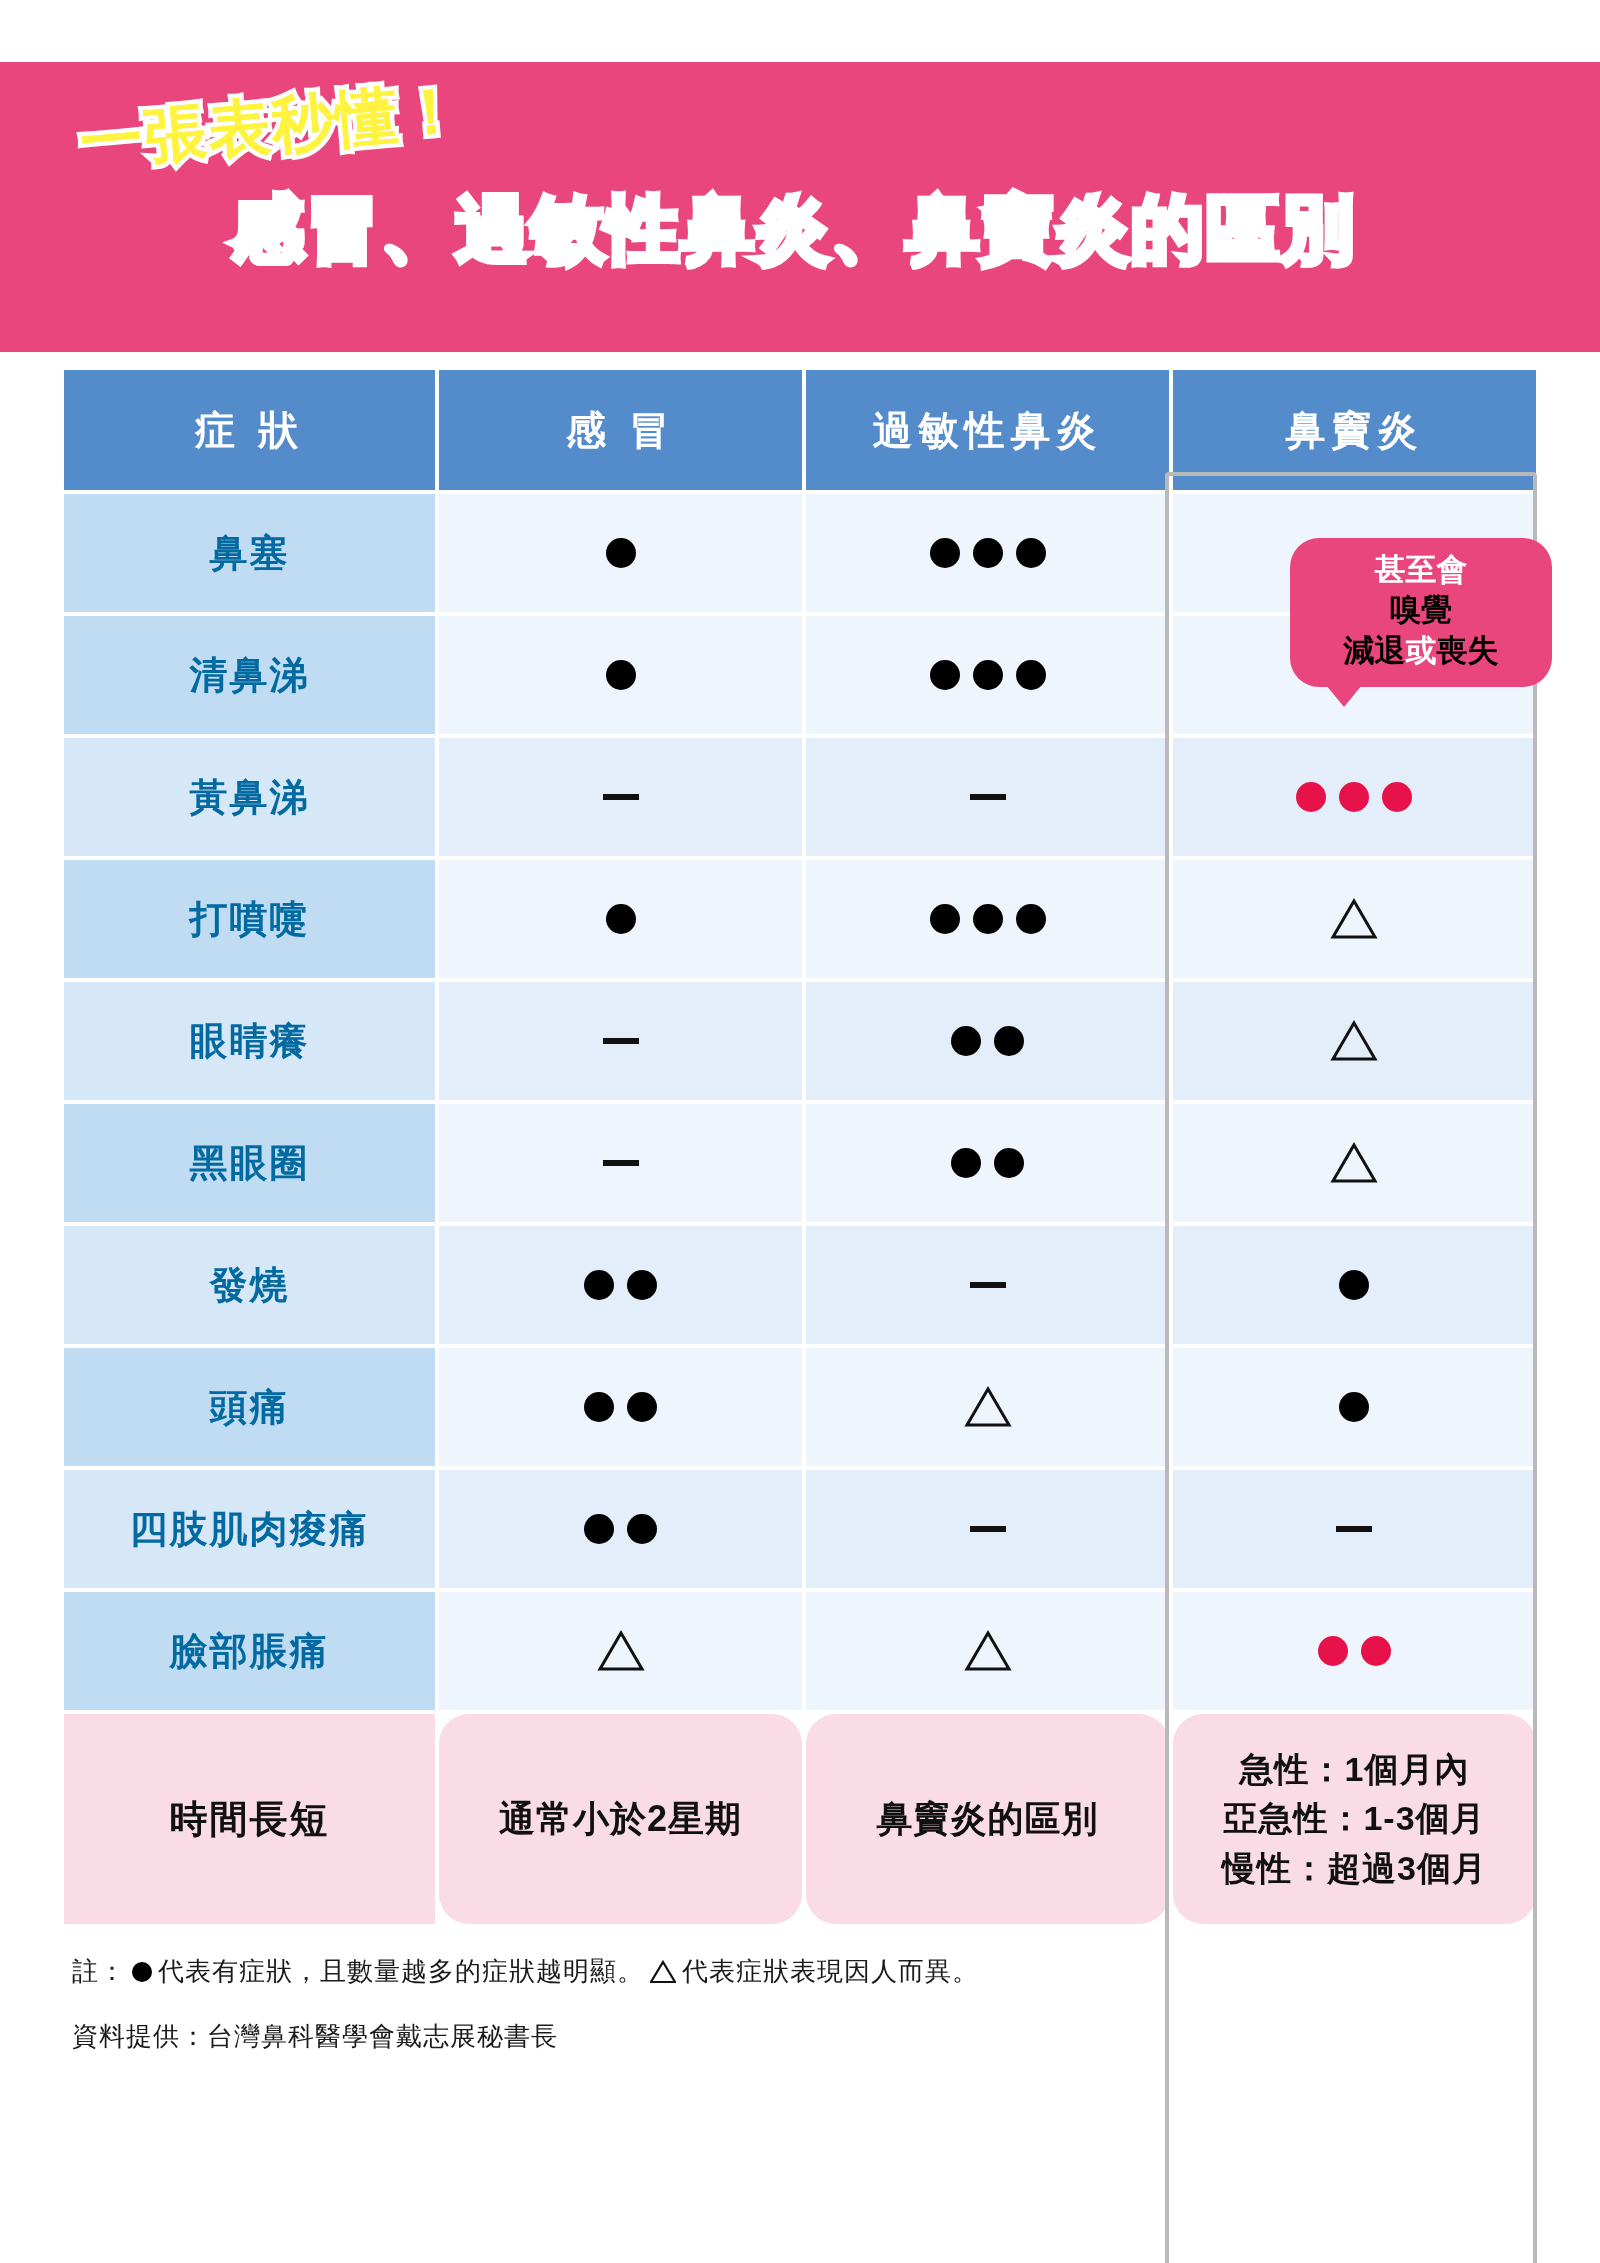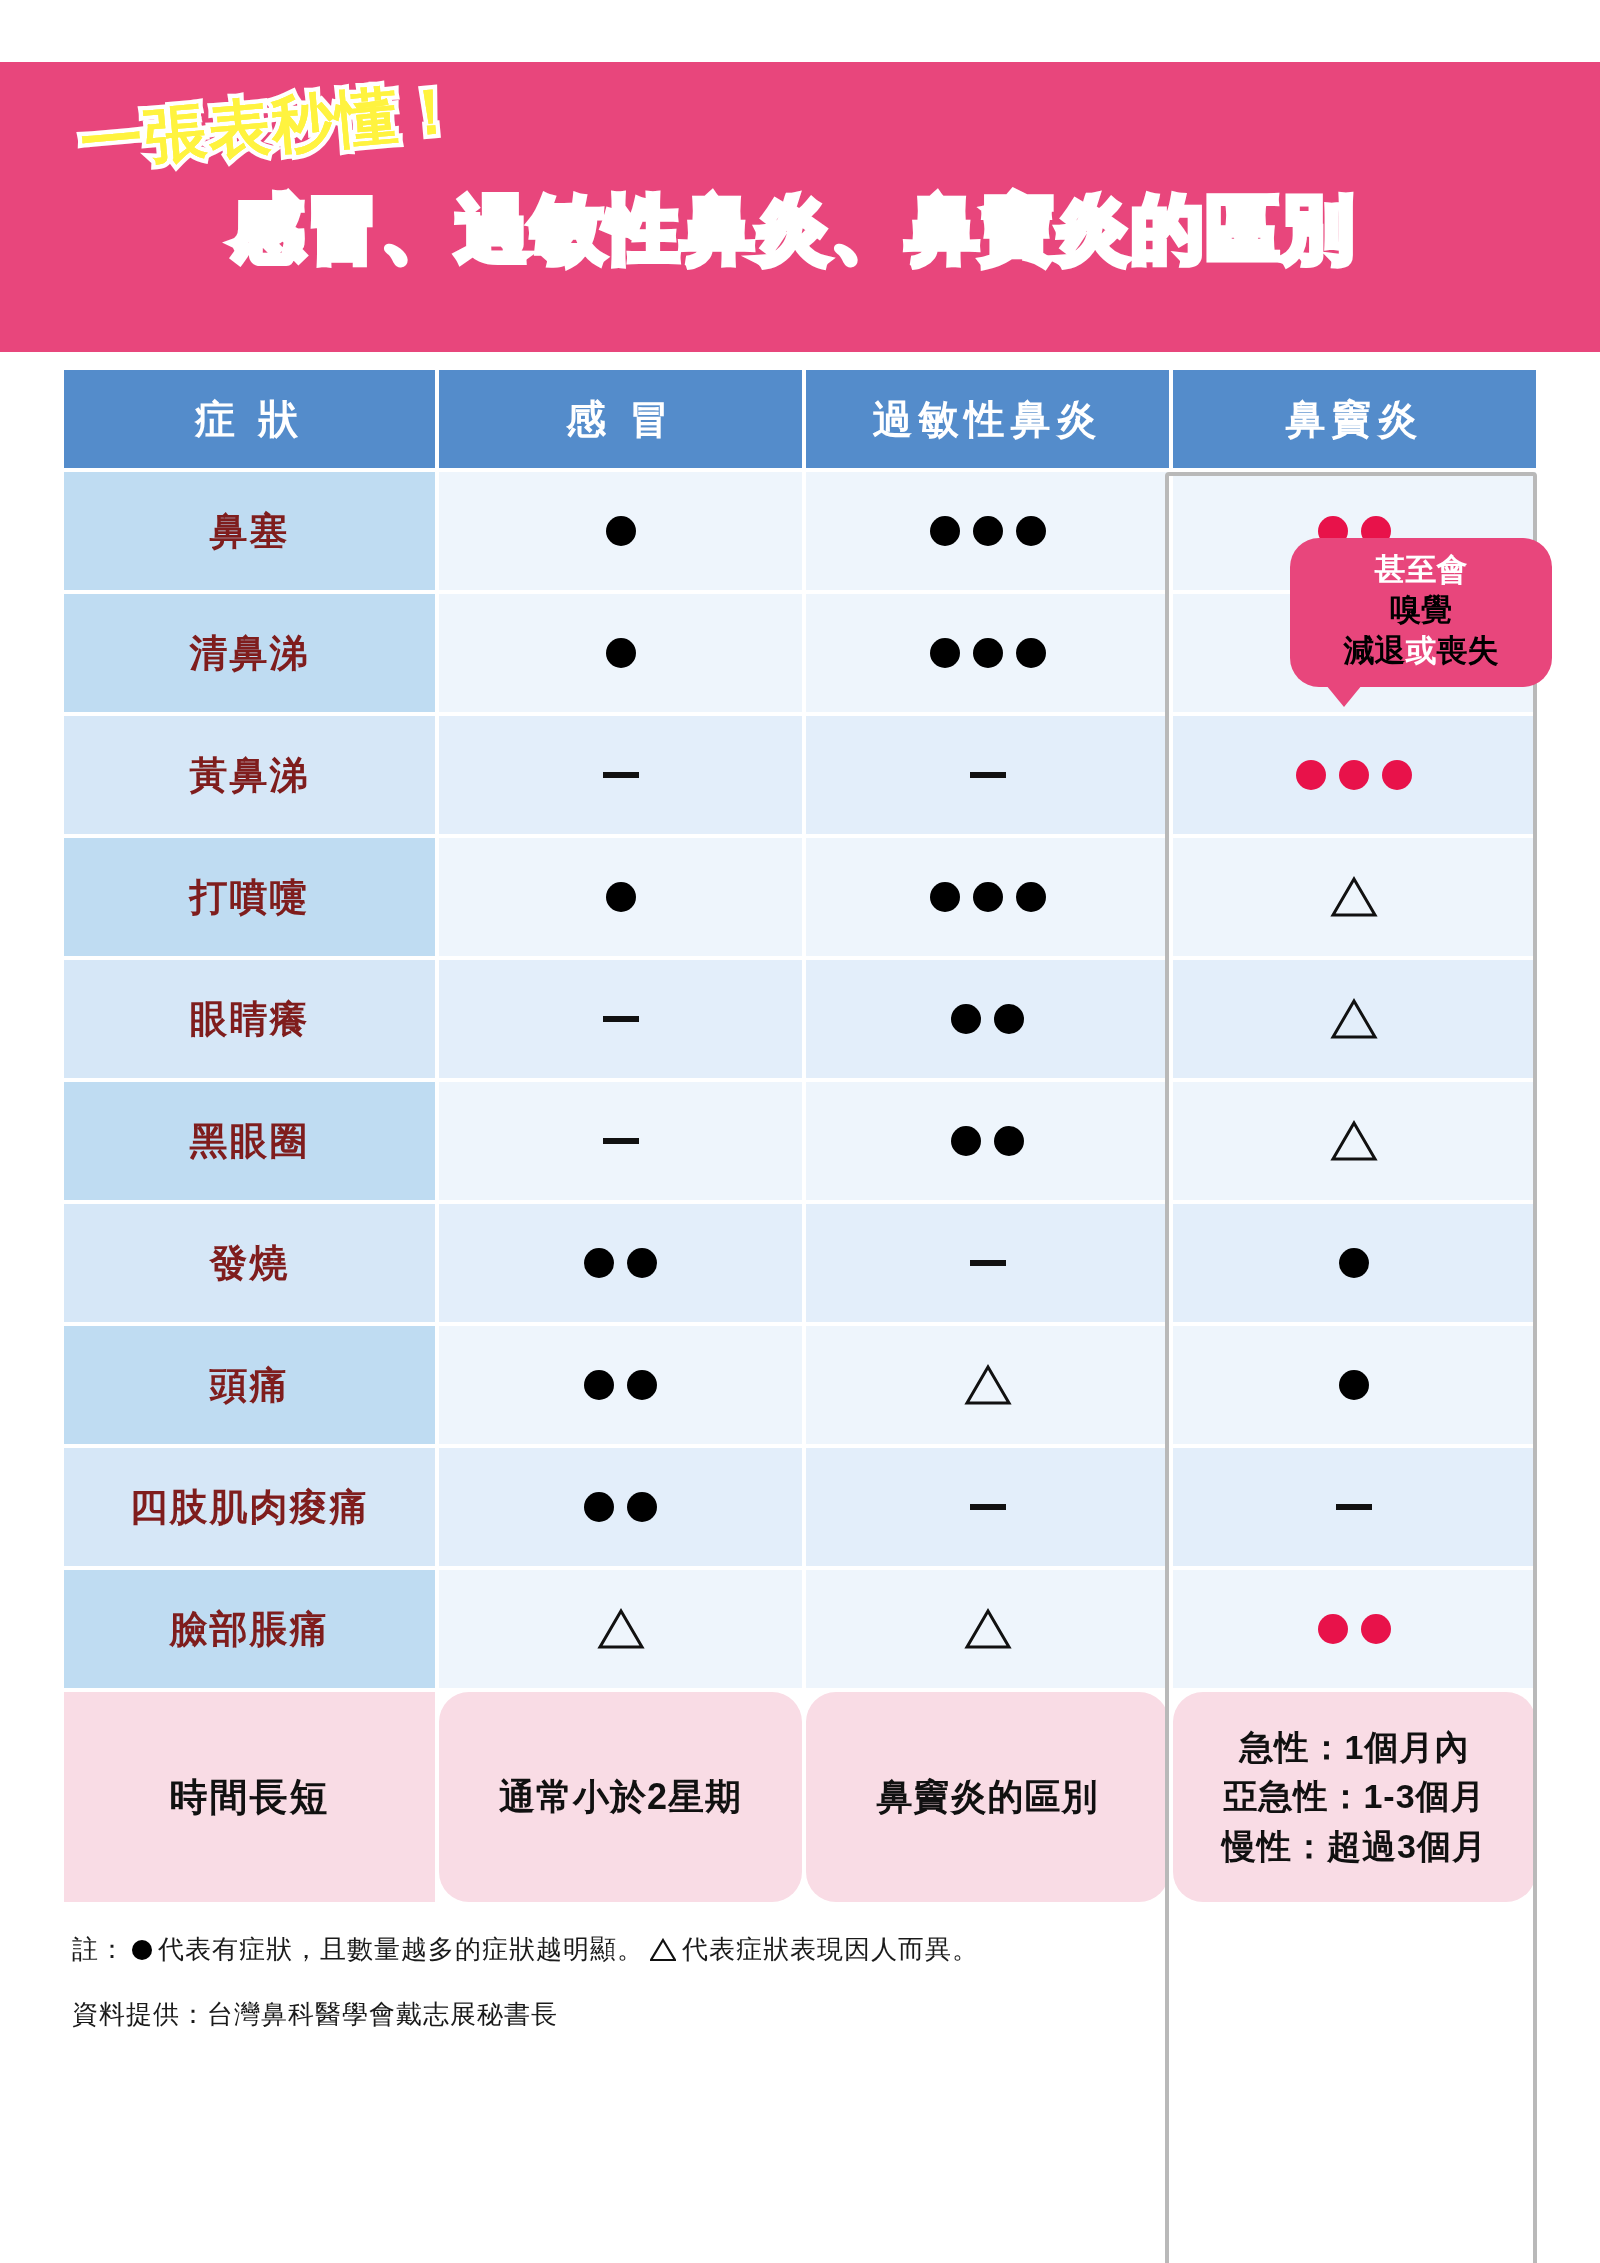--- a/index.html
+++ b/index.html
@@ -89,27 +89,27 @@
     vertical-align: middle;
   }
   col.c-symptom { width: 368px; }
   col.c-col     { width: 360px; }
 
   thead th {
     background: #548ccb;
     color: #ffffff;
     font-size: 40px;
     font-weight: bold;
-    height: 98px;
+    height: 120px;
     letter-spacing: 6px;
   }
 
   td.rowlabel {
     background: #bfdcf2;
-    color: #7f1d1d;
+    color: #0369a1;
     font-size: 38px;
     font-weight: bold;
     height: 118px;
     letter-spacing: 2px;
   }
   td.rowlabel.alt {
     background: #d6e7f7;
   }
   td.cell {
     background: #eef5fc;

